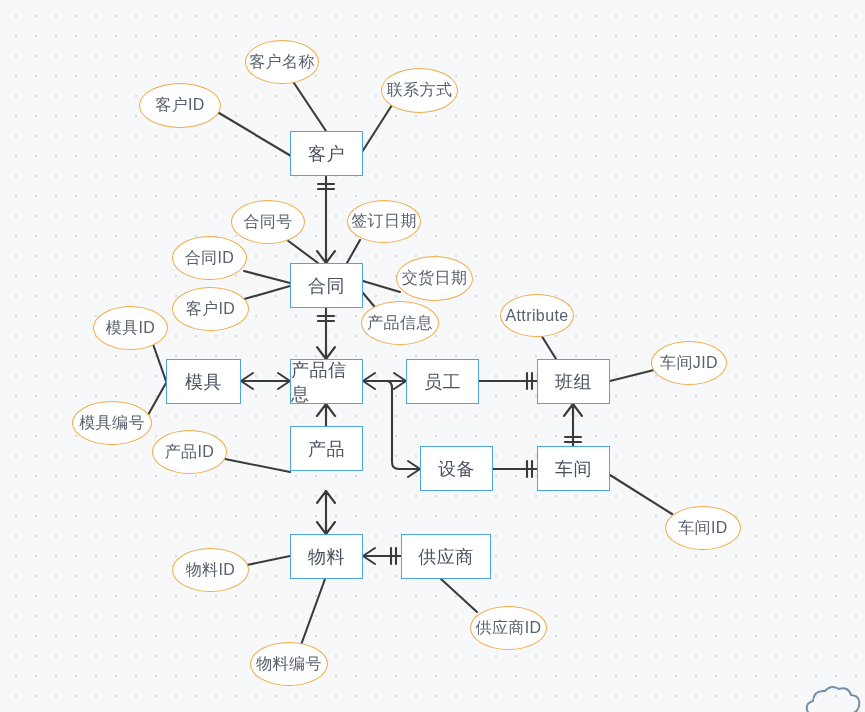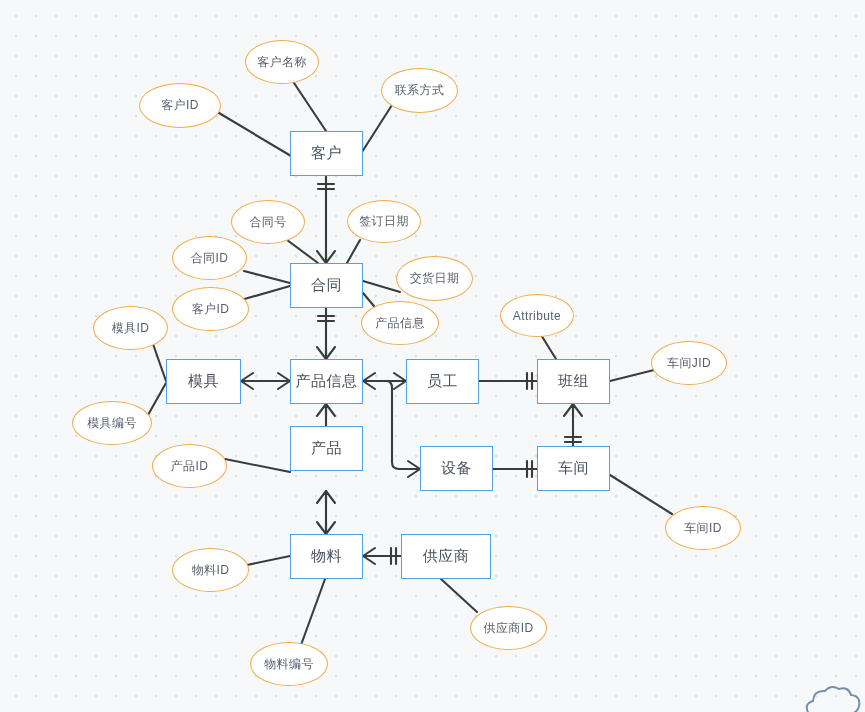--- a/index.html
+++ b/index.html
@@ -13,27 +13,27 @@
     background-color:#f7f8fa;
     background-image:radial-gradient(#d9dde3 1px, transparent 1.1px);
     background-size:20px 20px;
     background-position:6px 6px;
   }
   #edges{position:absolute;left:0;top:0;width:865px;height:712px;}
   .node{
     position:absolute;box-sizing:border-box;
     background:#ffffff;border:1.6px solid #4fa3e3;
     display:flex;align-items:center;justify-content:center;
-    color:#4a5260;font-size:15px;letter-spacing:.5px;
+    color:#4a5260;font-size:18px;letter-spacing:.5px;
   }
   .attr{
     position:absolute;box-sizing:border-box;
     background:#ffffff;border:1.6px solid #f0ab48;border-radius:50%;
     display:flex;align-items:center;justify-content:center;
-    color:#58606d;font-size:12px;letter-spacing:.4px;
+    color:#58606d;font-size:16px;letter-spacing:.4px;
   }
   #corner-badge{
     position:absolute;right:2px;bottom:-6px;width:62px;height:44px;
     opacity:.85;pointer-events:none;
   }
 </style>
 </head>
 <body>
 
 <div id="canvas">
@@ -187,21 +187,21 @@
   </div>
   <div class="attr" style="left:72px;top:401px;width:80px;height:44px;">
     <span>模具编号</span>
   </div>
   <div class="attr" style="left:500px;top:294px;width:74px;height:43px;">
     <span>Attribute</span>
   </div>
   <div class="attr" style="left:651px;top:341px;width:76px;height:44px;">
     <span>车间JID</span>
   </div>
-  <div class="attr" style="left:152px;top:444px;width:75px;height:44px;">
+  <div class="attr" style="left:152px;top:430px;width:75px;height:44px;">
     <span>产品ID</span>
   </div>
   <div class="attr" style="left:665px;top:506px;width:76px;height:44px;">
     <span>车间ID</span>
   </div>
   <div class="attr" style="left:172px;top:548px;width:77px;height:44px;">
     <span>物料ID</span>
   </div>
   <div class="attr" style="left:250px;top:642px;width:78px;height:44px;">
     <span>物料编号</span>

